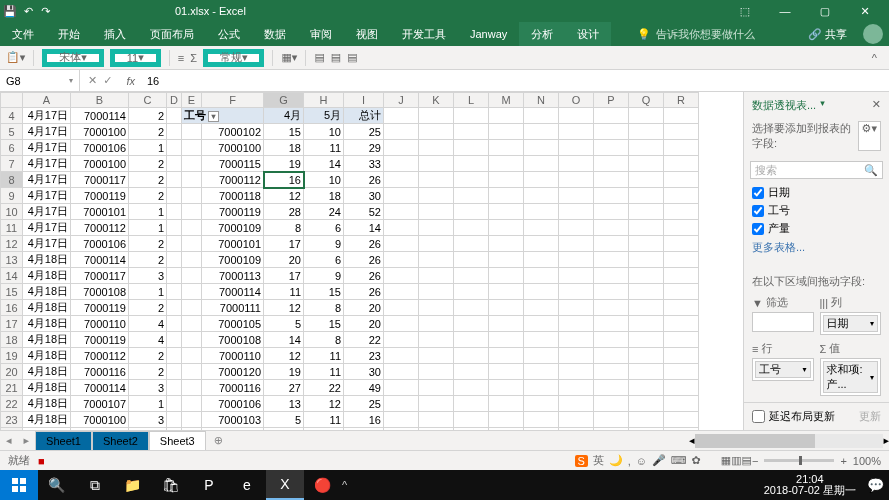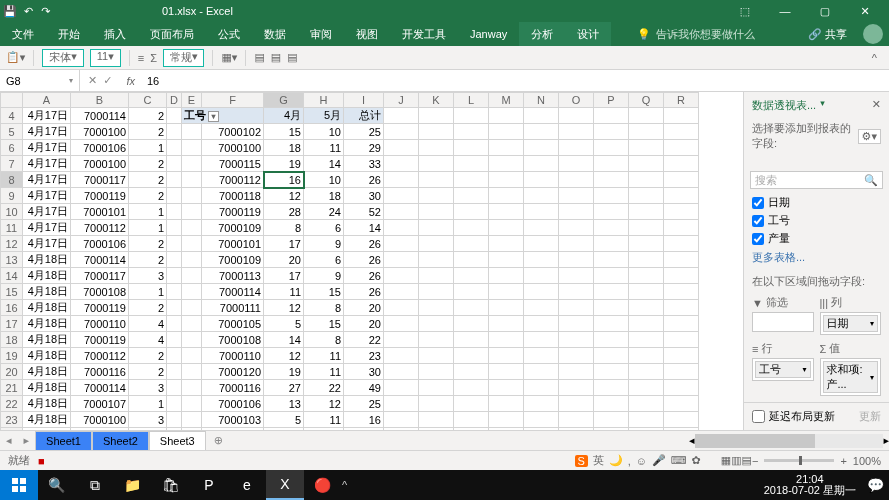--- a/index.html
+++ b/index.html
@@ -1,31 +1,31 @@
 <!DOCTYPE html>
 <html><head>
 <meta charset="utf-8">
 <style>
 *{margin:0;padding:0;box-sizing:border-box;font-family:"Microsoft YaHei",Arial,sans-serif;font-size:11px;user-select:none}
 body{width:889px;height:500px;overflow:hidden;background:#fff;display:flex;flex-direction:column}
 .titlebar{height:22px;background:#217346;color:#fff;display:flex;align-items:center}
 .titlebar .spacer{flex:1}
-.titlebar .fname{position:absolute;left:162px}
+.titlebar .fname{position:absolute;left:175px}
 .titlebar .tool{position:absolute;left:418px;background:#1a6a3d;padding:0 10px;height:22px;line-height:22px}
 .titlebar .winbtn{width:40px;text-align:center;cursor:pointer}
 .winctrl{display:flex;margin-right:4px}
 .ribbon-tabs{height:24px;background:#217346;color:#fff;display:flex;align-items:stretch}
 .ribbon-tabs .tab{padding:0 12px;line-height:24px;cursor:pointer}
 .ribbon-tabs .ctx{background:#2a8055}
 .tell{color:#c8e0d2;margin-left:26px;line-height:24px}
 .tell-icon{margin-right:5px}
 .share{margin-left:auto;padding:0 10px;line-height:24px}
 .user{width:20px;height:20px;border-radius:50%;background:#7cb798;margin:2px 6px}
 .ribbon-bar{height:24px;background:#f3f2f1;border-bottom:1px solid #d4d4d4;display:flex;align-items:center;gap:6px;padding:0 6px;color:#666}
-.rb-combo{border:1px solid #14b8a6;background:#fff;padding:0 6px;height:18px;display:inline-flex;align-items:flex-start}
+.rb-combo{border:5px solid #14b8a6;background:#fff;padding:0 12px;height:18px;display:inline-flex;align-items:center}
 .rb-sep{width:1px;height:16px;background:#d4d4d4;margin:0 2px}
 .collapse{margin-left:auto;padding:0 6px}
 .namebox-row{height:22px;display:flex;align-items:center;border-bottom:1px solid #d4d4d4}
 .namebox{width:80px;border-right:1px solid #d4d4d4;padding:0 6px;display:flex;align-items:center;height:100%}
 .namebox-dd{font-size:8px;color:#888;margin-left:auto}
 .fx-btns{padding:0 8px;display:flex;gap:6px;color:#888}
 .fx{font-style:italic;padding:0 6px;color:#666}
 .formula{flex:1;padding:0 6px}
 .main{flex:1;display:flex;overflow:hidden}
 .sheet{flex:1;overflow:hidden;position:relative;background:#fff}
@@ -39,35 +39,35 @@
 .colA{width:48px}.colB{width:58px}.colC{width:38px}.colD{width:15px}.colE{width:20px}.colF{width:62px}.colG{width:40px}.colH{width:40px}.colI{width:40px}
 .colR{width:35px}
 .al-r{text-align:right}.al-l{text-align:left}
 td.sel{outline:2px solid #217346;outline-offset:-1px;background:#fff}
 td.pivhdr{background:#dce6f1}
 td.pivlbl{background:#dce6f1;font-weight:bold}
 .dd{display:inline-block;width:11px;height:11px;border:1px solid #999;font-size:8px;text-align:center;line-height:9px;background:#fff;margin-left:2px;color:#666}
 .tabstrip{height:20px;border-top:1px solid #d4d4d4;display:flex;align-items:center;background:#f3f2f1}
 .tabstrip .nav{padding:0 6px;color:#888}
 .tabstrip .stab{padding:0 10px;border:1px solid #ccc;border-bottom:none;background:#fff;height:19px;line-height:19px;cursor:pointer}
-.tabstrip .stab.inactive{background:#3b82f6}
+.tabstrip .stab.inactive{background:#0369a1}
 .tabstrip .plus{padding:0 8px;color:#888}
 .tabstrip .scroll{margin-left:auto;width:200px;height:14px;display:flex;align-items:center}
 .tabstrip .scroll .track{flex:1;height:14px;background:#e8e8e8;position:relative}
 .tabstrip .scroll .thumb{position:absolute;left:0;width:120px;height:100%;background:#c8c8c8}
 .statusbar{height:20px;background:#f3f2f1;border-top:1px solid #d4d4d4;display:flex;align-items:center;padding:0 8px;color:#666}
 .statusbar .spacer{flex:1}
 .statusbar .ime{display:flex;gap:5px;align-items:center}
 .statusbar .zoom{display:flex;align-items:center;gap:6px}
 .statusbar .zslider{width:70px;height:3px;background:#c8c8c8;position:relative}
 .statusbar .zslider::after{content:"";position:absolute;left:50%;top:-3px;width:3px;height:9px;background:#666}
 .pane{width:146px;border-left:1px solid #d4d4d4;background:#f3f2f1;display:flex;flex-direction:column}
 .pane-hdr{padding:6px 8px;display:flex;align-items:flex-start;color:#217346;font-size:13px}
 .pane-hdr .x{margin-left:auto;color:#666;cursor:pointer;font-size:11px}
-.pane-sub{padding:2px 8px 20px;color:#666;display:flex;align-items:center}
+.pane-sub{padding:2px 8px 10px;color:#666;display:flex;}
 .pane-sub .gear{margin-left:auto;border:1px solid #c8c8c8;padding:0 3px;background:#fff}
 .pane-search{margin:0 6px 6px;border:1px solid #c8c8c8;background:#fff;display:flex;align-items:center;padding:0 4px;height:18px;color:#aaa}
 .pane-search .mag{margin-left:auto}
 .pane-fields{padding:0 8px}
 .pane-fields label{display:flex;align-items:center;gap:4px;margin-bottom:3px}
 .pane-fields input{width:12px;height:12px}
 .pane-more{color:#3b73af;margin-top:4px;cursor:pointer}
 .pane-areas{margin-top:auto;padding:6px 8px}
 .pane-areas .hdr{color:#666;margin-bottom:6px}
 .areas{display:grid;grid-template-columns:1fr 1fr;gap:6px}

